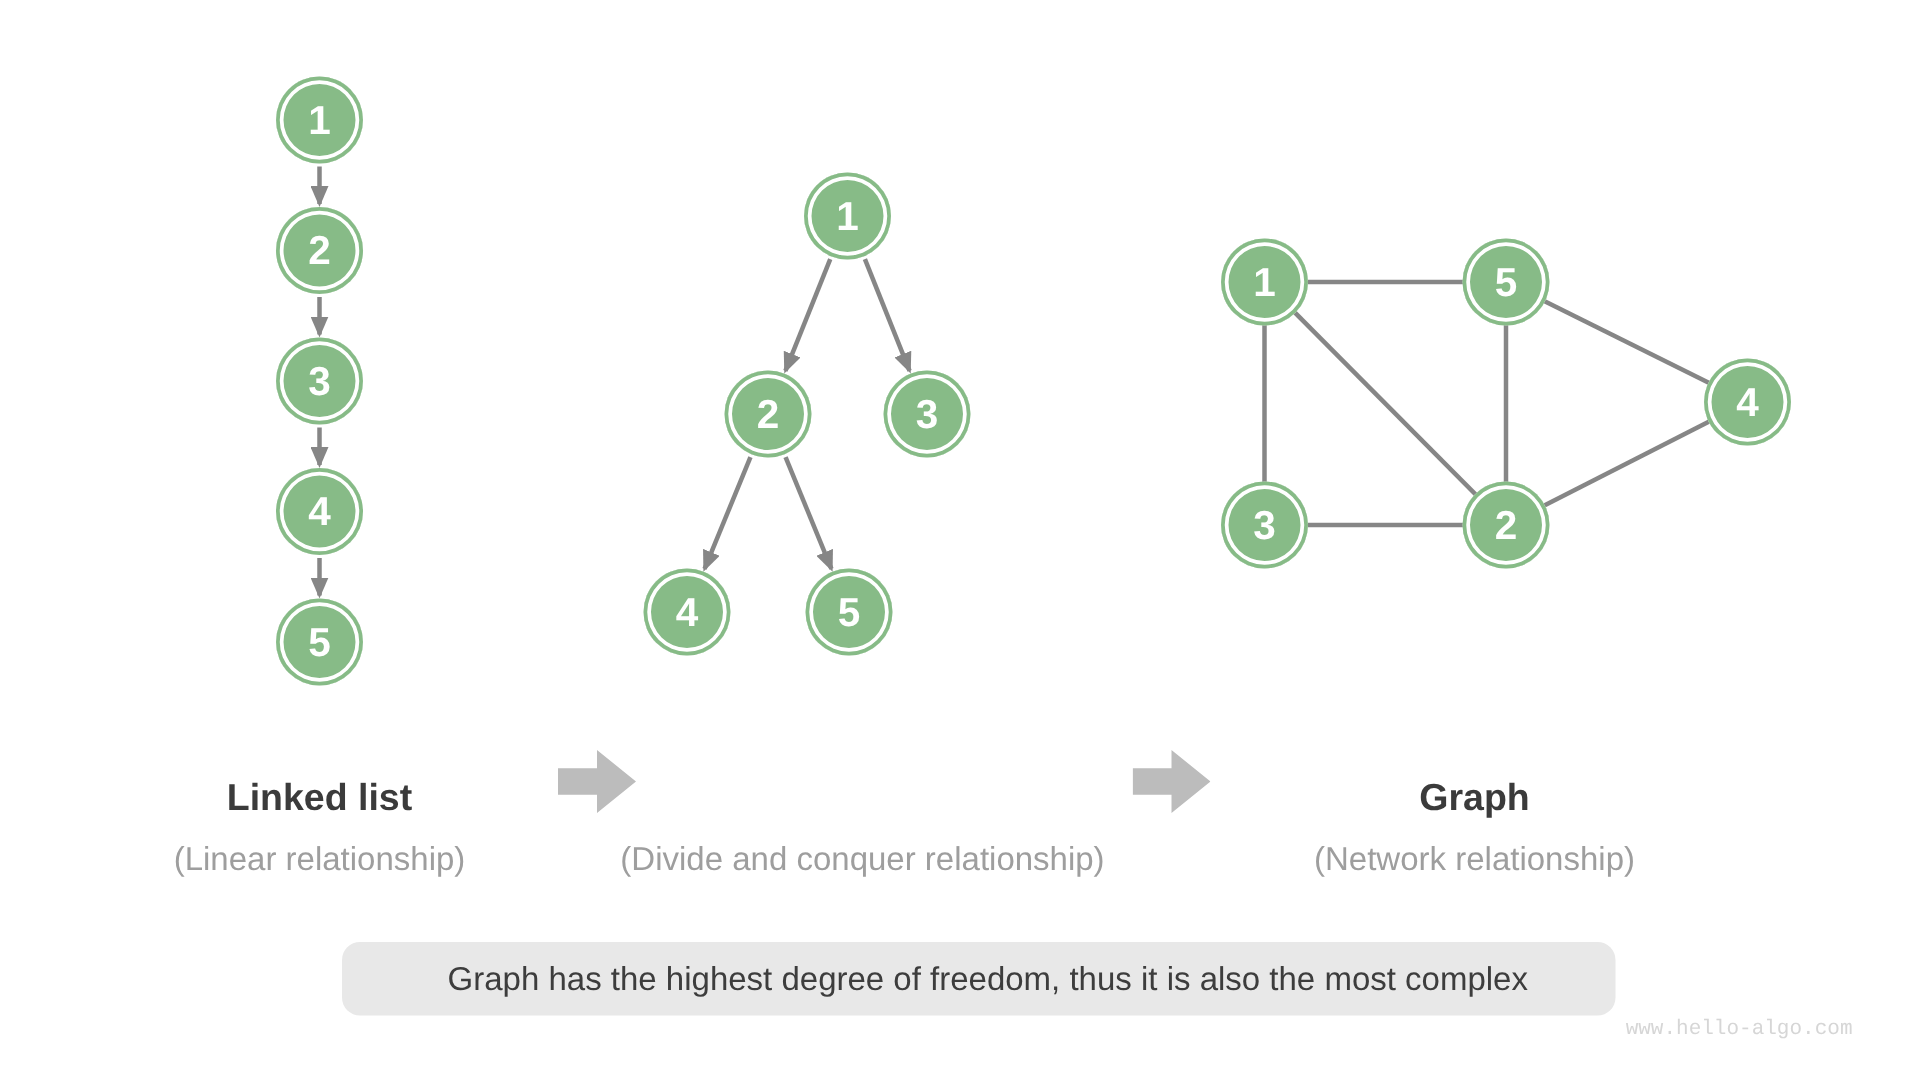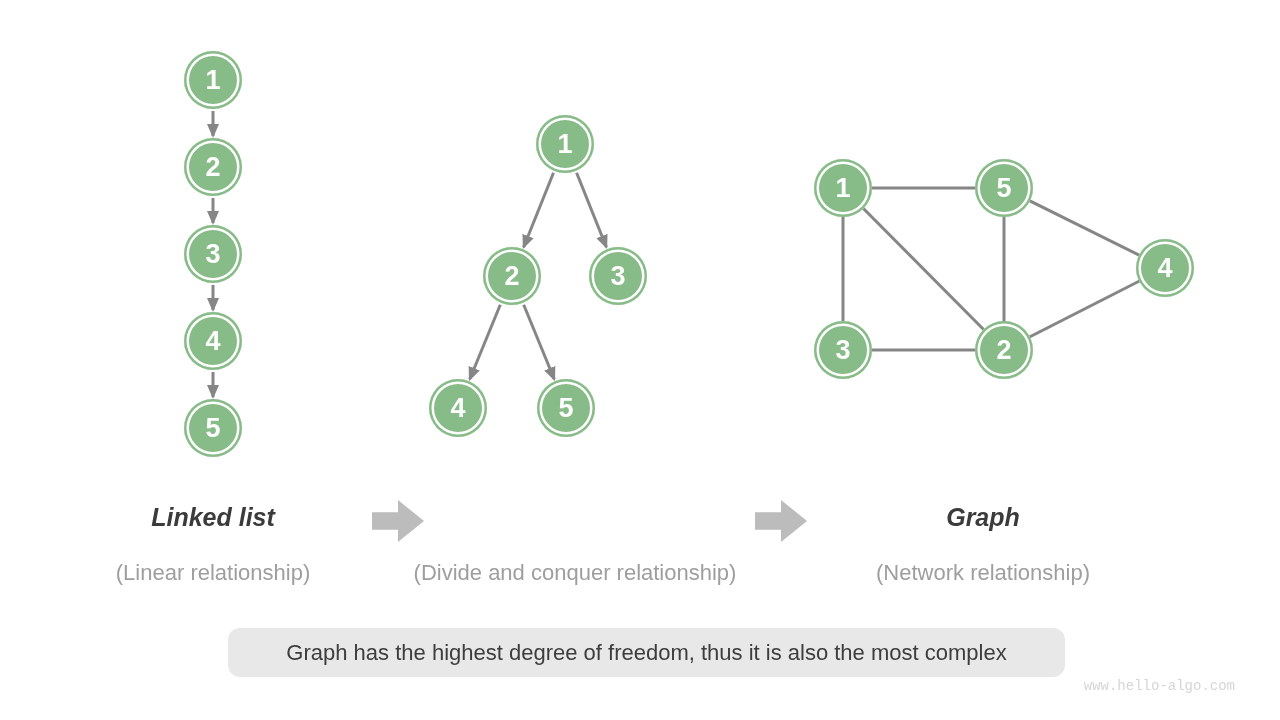--- a/index.html
+++ b/index.html
@@ -5,30 +5,30 @@
   html,body{margin:0;padding:0;background:#ffffff;}
   .stage{position:relative;width:1280px;height:720px;background:#fff;overflow:hidden;
          font-family:"Liberation Sans",sans-serif;}
   .layer{position:absolute;inset:0;}
   svg.edges{position:absolute;left:0;top:0;}
   .node{position:absolute;width:58px;height:58px;border-radius:50%;
         background:var(--node-fill,#87BB87);
         box-shadow: inset 0 0 0 2.5px var(--node-fill,#87BB87), inset 0 0 0 5px var(--node-ring,#ffffff);
         color:#ffffff;font-weight:700;font-size:27px;line-height:1;
         display:flex;align-items:center;justify-content:center;}
-  .heading{position:absolute;top:502px;width:360px;text-align:center;
-           font-size:25px;font-weight:700;color:var(--heading,#3B3B3B);line-height:30px;font-style:italic;}
+  .heading{position:absolute;top:517px;width:360px;text-align:center;
+           font-size:25px;font-weight:700;color:var(--heading,#3B3B3B);line-height:30px;}
   .subheading{position:absolute;top:560px;width:440px;text-align:center;
               font-size:22px;font-weight:400;color:var(--subheading,#9E9E9E);line-height:26px;}
   .block-arrow{position:absolute;width:52px;height:42px;background:var(--flow-arrow,#BCBCBC);
                clip-path:polygon(0% 29%,50% 29%,50% 0%,100% 50%,50% 100%,50% 71%,0% 71%);}
   .caption{position:absolute;left:228px;top:628px;width:837px;height:49px;
            background:var(--caption-bg,#E8E8E8);border-radius:12px;
            display:flex;align-items:center;justify-content:center;
-           font-size:22px;color:var(--caption-text,#3D3D3D);}
+           font-size:22px;color:var(--caption-text,#3D3D3D);padding-left:12px;}
   .watermark{position:absolute;right:45px;top:678px;
              font-family:Liberation Mono, monospace;font-size:14px;
              color:var(--watermark,#D6D6D6);}
 </style>
 </head>
 <body>
 
 <div class="stage">
 
   <svg class="edges" width="1280" height="720" viewBox="0 0 1280 720">

